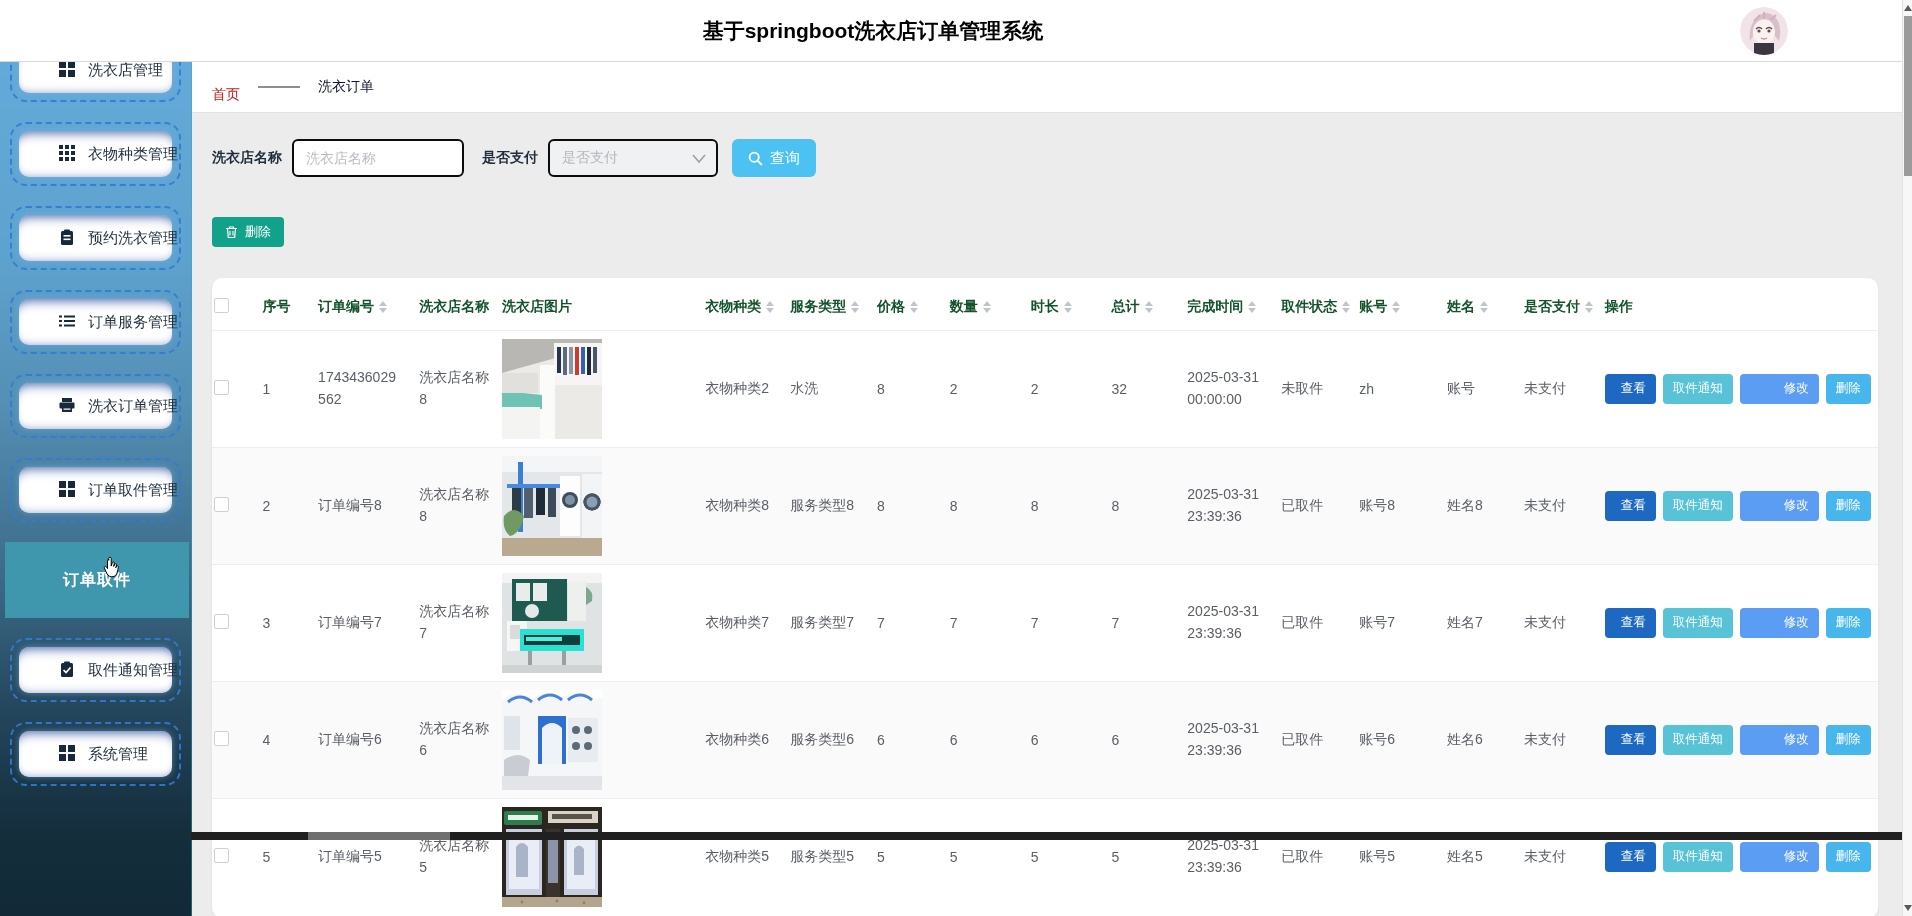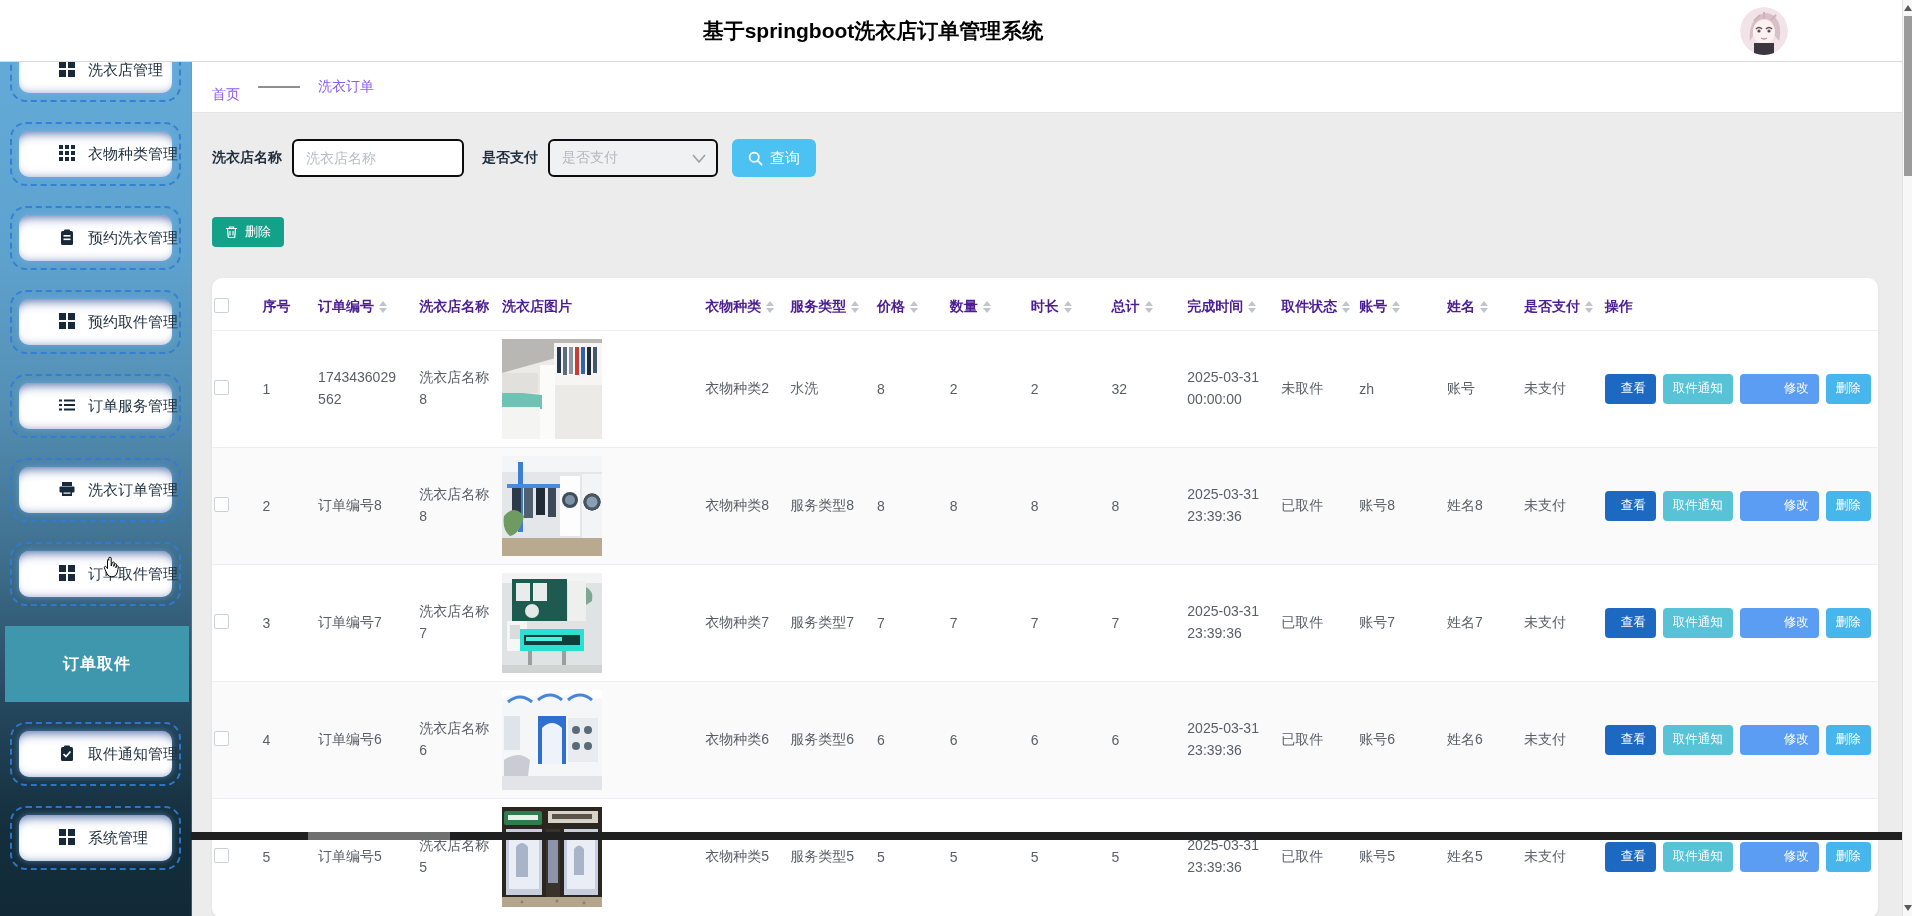--- a/index.html
+++ b/index.html
@@ -31,23 +31,23 @@
                          0 0 6px rgba(120,180,240,.55); }
   .nav-icon { width:16px; height:16px; flex:0 0 16px; }
   .sub-active { margin:8px 2px 20px 5px; height:76px; background:#3f97ad;
                 display:flex; align-items:center; padding-left:58px; color:#fff;
                 font-size:16px; font-weight:700; cursor:pointer; letter-spacing:1px; }
 
   
   .main { position:absolute; left:192px; top:62px; width:1710px; height:854px; }
   .breadcrumb-bar { height:51px; background:#fff; border-bottom:1px solid #e2e2e2;
                     display:flex; align-items:center; padding-left:20px; font-size:14px; }
-  .bc-home { color:#8b5cf6; cursor:pointer;margin-top:15px; }
+  .bc-home { color:#b91c1c; cursor:pointer;margin-top:15px; }
   .bc-sep { display:inline-block; width:42px; height:2px; background:#8f8f8f; margin:0 18px; }
-  .bc-current { color:#8b5cf6; }
+  .bc-current { color:#0f172a; }
 
   .content { padding:26px 24px 0 20px; }
   .filter-row { display:flex; align-items:center; }
   .filter-label { font-size:14px; font-weight:700; color:#1f2d3d; margin-right:10px; white-space:nowrap; }
   .text-input { width:172px; height:38px; border:2px solid #0c0c0c; border-radius:6px;
                 background:#fff; padding:0 12px; font-size:14px; color:#333;
                 font-family:inherit; }
   .text-input::placeholder { color:#b8bcc4; }
   .select-box { width:170px; height:38px; border:2px solid #0c0c0c; border-radius:6px;
                 background:#f0f1f2; display:flex; align-items:center;
@@ -58,21 +58,21 @@
          display:inline-flex; align-items:center; gap:7px; font-family:inherit; }
   .search-btn { background:var(--c-query,#4cc2f2); height:38px; padding:0 16px; }
   .bulk-delete { background:var(--c-bulk-delete,#12a28a); height:30px; padding:0 13px;
                  font-size:13px; border-radius:4px; margin-top:40px; }
 
   .card { margin-top:31px; background:#fff; border-radius:10px; width:1666px;
           height:640px; overflow:hidden; box-shadow:0 1px 3px rgba(0,0,0,.06); }
   table { border-collapse:collapse; table-layout:fixed; width:1684px; }
   th,td { text-align:left; vertical-align:middle; padding:8px 4px 8px 2px;
           font-size:14px; overflow:hidden; }
-  thead th { height:52px; color:#4c1d95; font-weight:700; padding-top:14px; }
+  thead th { height:52px; color:#14532d; font-weight:700; padding-top:14px; }
   tbody td { color:#5a5e66; height:116px; border-top:1px solid #eceef3; }
   tbody tr.striped { background:#fafafa; }
   .sort-caret { display:inline-flex; flex-direction:column; gap:2px; margin-left:5px;
                 vertical-align:middle; cursor:pointer; }
   .sort-caret i { width:0; height:0; border-left:4px solid transparent;
                   border-right:4px solid transparent; }
   .sort-caret .up { border-bottom:5px solid #c0c4cc; }
   .sort-caret .dn { border-top:5px solid #c0c4cc; }
   .checkbox { display:inline-block; width:15px; height:15px; border:1px solid #ccd0d9;
               border-radius:2px; background:#fff; cursor:pointer; }
@@ -156,31 +156,20 @@
       </div>
       <div class="nav-ring">
         <div class="nav-btn">
       <span><svg class="nav-icon" viewBox="0 0 16 16">
               <rect x="2" y="2" width="12" height="14" rx="1.5" fill="#17293a"></rect>
               <rect x="5" y="0.5" width="6" height="3" rx="1" fill="#17293a"></rect>
               <rect x="4.5" y="6" width="7" height="1.6" fill="#fff"></rect>
               <rect x="4.5" y="9.5" width="7" height="1.6" fill="#fff"></rect>
             </svg></span>
       <span>预约洗衣管理</span>
-        </div>
-      </div>
-      <div class="nav-ring">
-        <div class="nav-btn">
-      <span><svg class="nav-icon" viewBox="0 0 16 16">
-              <rect width="7" height="7" fill="#17293a"></rect>
-              <rect x="9" width="7" height="7" fill="#17293a"></rect>
-              <rect y="9" width="7" height="7" fill="#17293a"></rect>
-              <rect x="9" y="9" width="7" height="7" fill="#17293a"></rect>
-            </svg></span>
-      <span>预约取件管理</span>
         </div>
       </div>
       <div class="nav-ring">
         <div class="nav-btn">
       <span><svg class="nav-icon" viewBox="0 0 16 16">
               <rect x="0" y="2.5" width="3" height="2" fill="#17293a"></rect>
               <rect x="5" y="2.5" width="11" height="2" fill="#17293a"></rect>
               <rect x="0" y="7" width="3" height="2" fill="#17293a"></rect>
               <rect x="5" y="7" width="11" height="2" fill="#17293a"></rect>
               <rect x="0" y="11.5" width="3" height="2" fill="#17293a"></rect>

